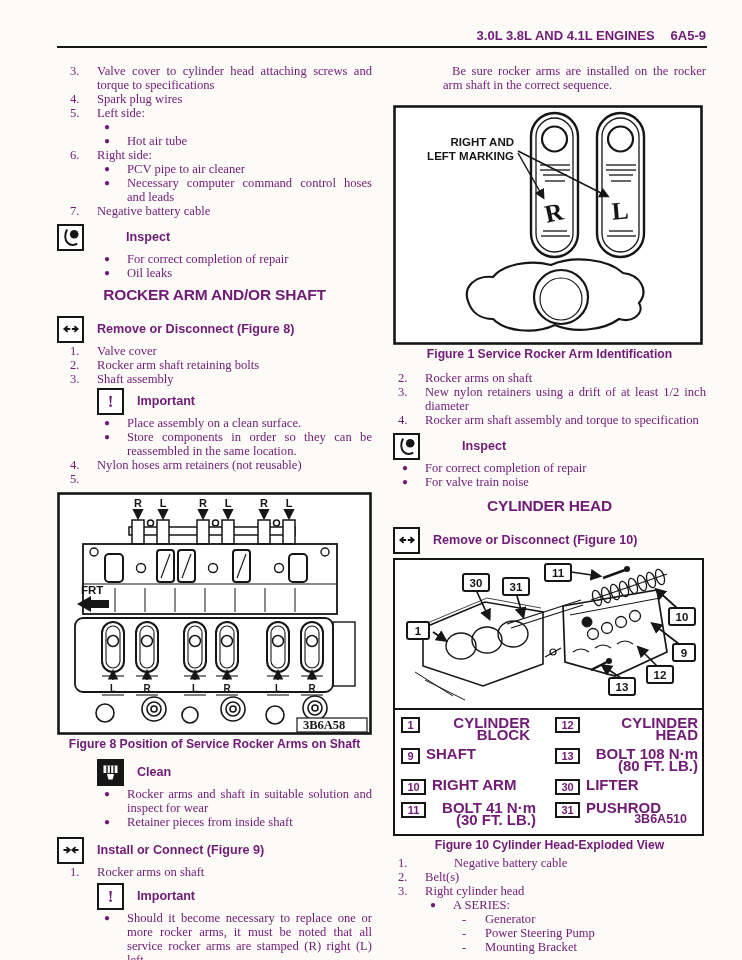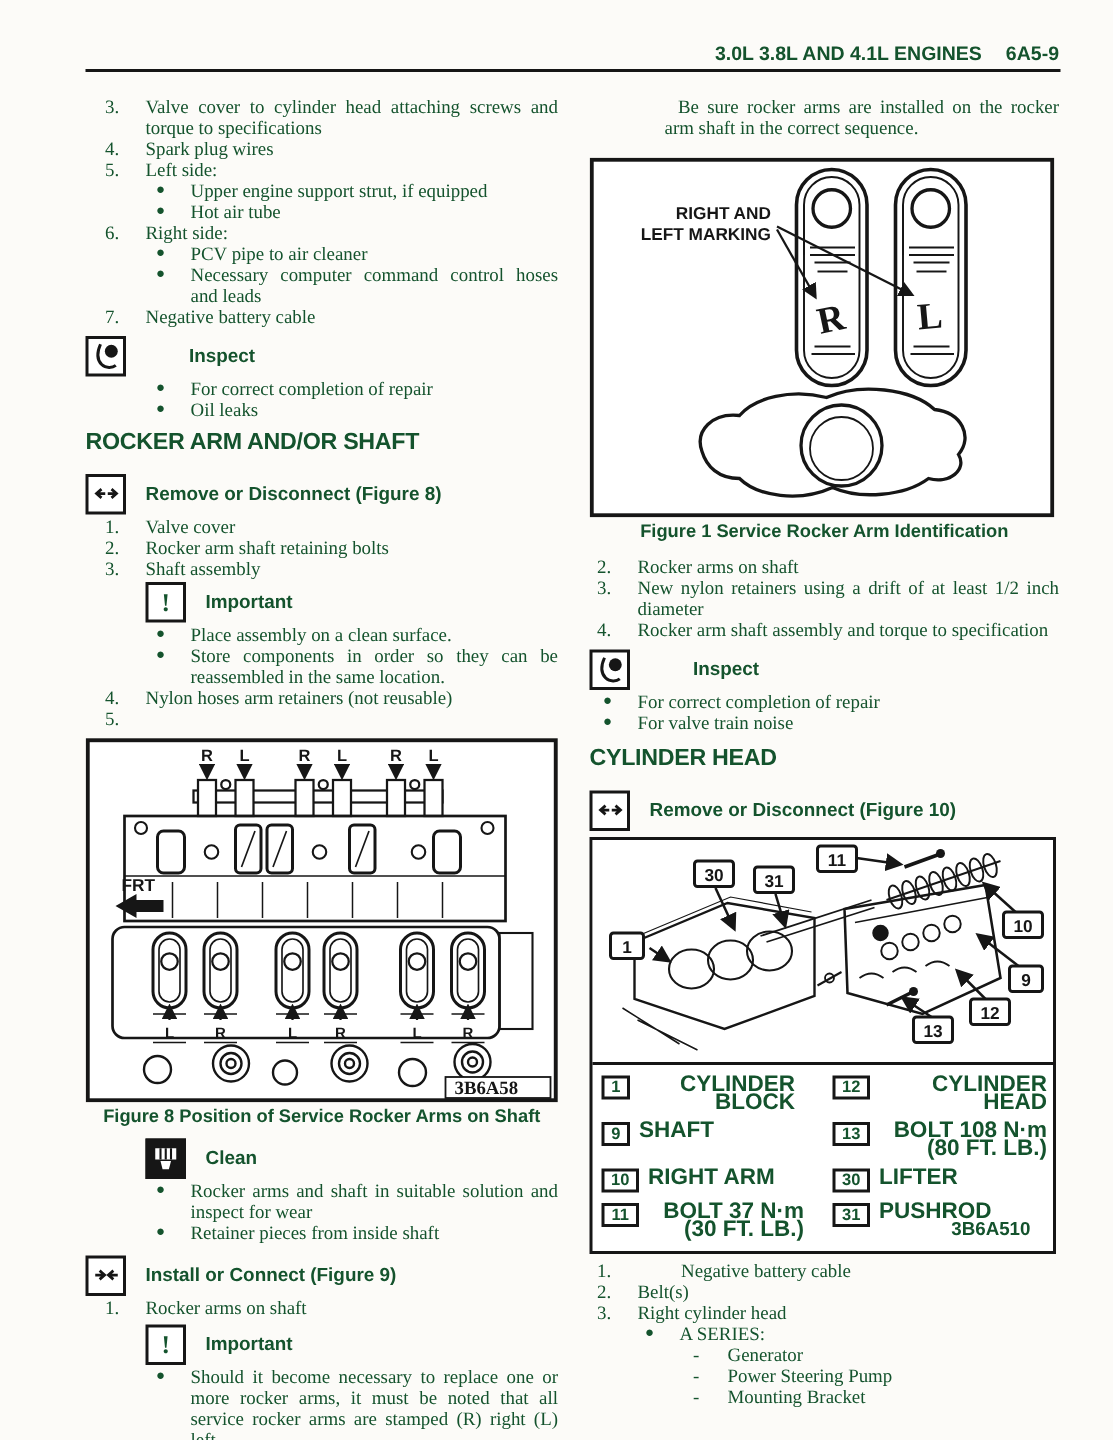--- a/index.html
+++ b/index.html
@@ -1,17 +1,17 @@
 <!DOCTYPE html>
 <html><head>
 <meta charset="utf-8">
 <style>
   html,body{margin:0;padding:0;}
   body{width:742px;height:960px;background:#e8e6e1;overflow:hidden;}
-  .page{position:relative;width:742px;height:960px;background:#fcfbf8;color:#14532d;
+  .page{position:relative;width:742px;height:960px;background:#fcfbf8;color:#701a75;
         font-family:"Liberation Serif",serif;font-size:12.6px;line-height:14px;}
   
   .hdr{position:absolute;top:29px;right:36px;display:flex;gap:16px;
        font-family:"Liberation Sans",sans-serif;font-weight:bold;font-size:13px;}
   .hdr-rule{position:absolute;top:46px;left:57px;width:650px;border-top:2.2px solid #161616;}
   
   .col{position:absolute;top:64px;}
   .col-left{left:57px;width:315px;}
   .col-right{left:393px;width:313px;}
   
@@ -33,21 +33,21 @@
   
   .op{display:flex;align-items:center;height:30px;}
   .op-ind{padding-left:40px;}
   .op-icon{box-sizing:border-box;width:27px;height:27px;border:2.6px solid #161616;
            display:flex;align-items:center;justify-content:center;flex:0 0 27px;background:#fff;}
   .op-icon.filled{background:#161616;}
   .op-label{font-family:"Liberation Sans",sans-serif;font-weight:bold;font-size:12.6px;margin-left:13px;}
   .excl{font-family:"Liberation Serif",serif;font-weight:bold;font-size:17px;line-height:1;}
   
   .h2{font-family:"Liberation Sans",sans-serif;font-weight:bold;font-size:15.5px;
-      letter-spacing:-0.2px;height:18px;}
+      letter-spacing:-0.2px;height:18px;text-align:center;}
   
   .fig-cap{font-family:"Liberation Sans",sans-serif;font-weight:bold;font-size:12.2px;
            text-align:center;margin-top:2px;}
   .f10{box-sizing:border-box;border:2.4px solid #161616;width:311px;margin-top:3px;background:#fff;}
   .legend{position:relative;border-top:2px solid #161616;display:grid;
           grid-template-columns:150px 1fr;gap:7px 4px;padding:7px 4px 8px 6px;}
   .lg-item{display:flex;gap:6px;align-items:flex-start;}
   .lg-num{box-sizing:border-box;min-width:25px;height:16px;border:2px solid #161616;
           font-family:"Liberation Sans",sans-serif;font-weight:bold;font-size:11px;
           text-align:center;line-height:12px;flex:0 0 auto;}
@@ -84,21 +84,20 @@
     <div class="li">
       <span class="n">4.</span>
       <span class="t">Spark plug wires</span>
     </div>
     <div class="li">
       <span class="n">5.</span>
       <span class="t">Left side:</span>
     </div>
     <div class="b1">
       <span class="dot">●</span>
-      <span class="t">Upper engine support strut, if equipped</span>
     </div>
     <div class="b1">
       <span class="dot">●</span>
       <span class="t">Hot air tube</span>
     </div>
     <div class="li">
       <span class="n">6.</span>
       <span class="t">Right side:</span>
     </div>
     <div class="b1">
@@ -582,29 +581,30 @@
           <div class="lg-item">
             <span class="lg-num">10</span>
             <span class="lg-text">RIGHT ARM</span>
           </div>
           <div class="lg-item">
             <span class="lg-num">30</span>
             <span class="lg-text wide">LIFTER</span>
           </div>
           <div class="lg-item">
             <span class="lg-num">11</span>
-            <span class="lg-text">BOLT 37 N·m (30 FT. LB.)</span>
+            <span class="lg-text">BOLT 41 N·m (30 FT. LB.)</span>
           </div>
           <div class="lg-item">
             <span class="lg-num">31</span>
             <span class="lg-text wide">PUSHROD</span>
           </div>
           <span class="lg-code">3B6A510</span>
         </div>
       </div>
+      <figcaption class="fig-cap">Figure 10 Cylinder Head-Exploded View</figcaption>
     </figure>
 
     <div class="li mt4">
       <span class="n">1.</span>
       <span class="t">Negative battery cable</span>
     </div>
     <div class="li">
       <span class="n">2.</span>
       <span class="t">Belt(s)</span>
     </div>

